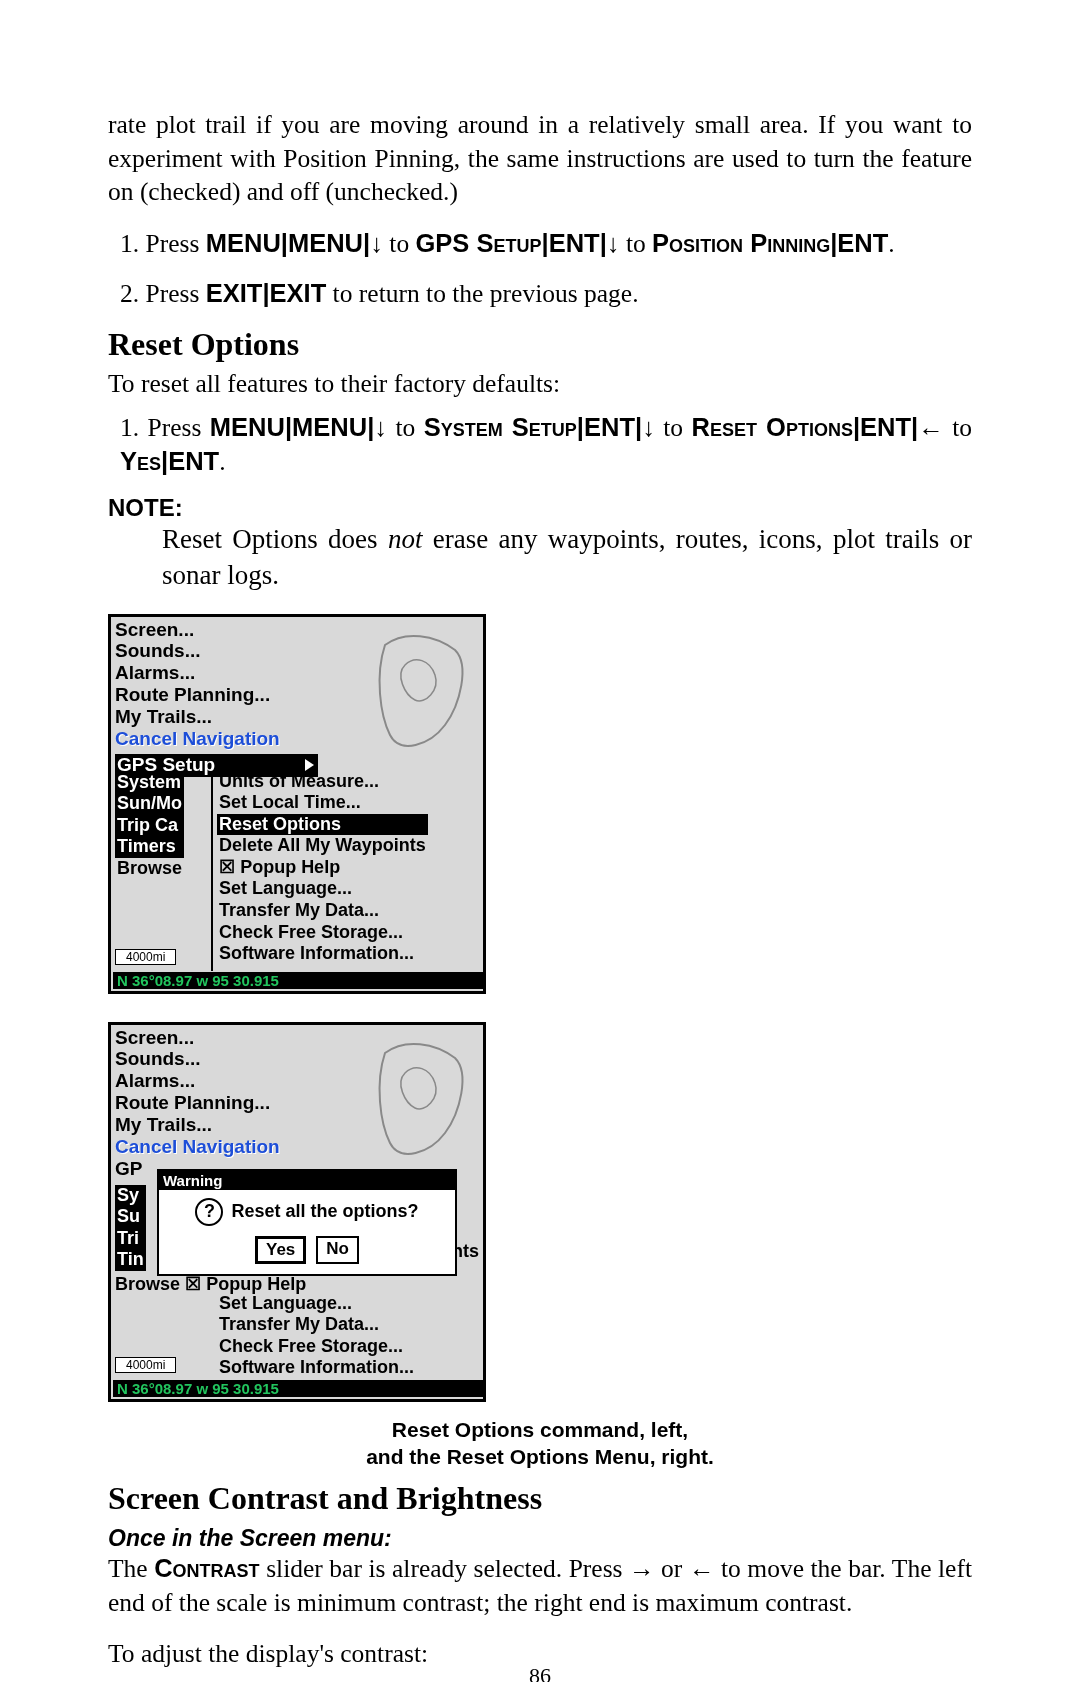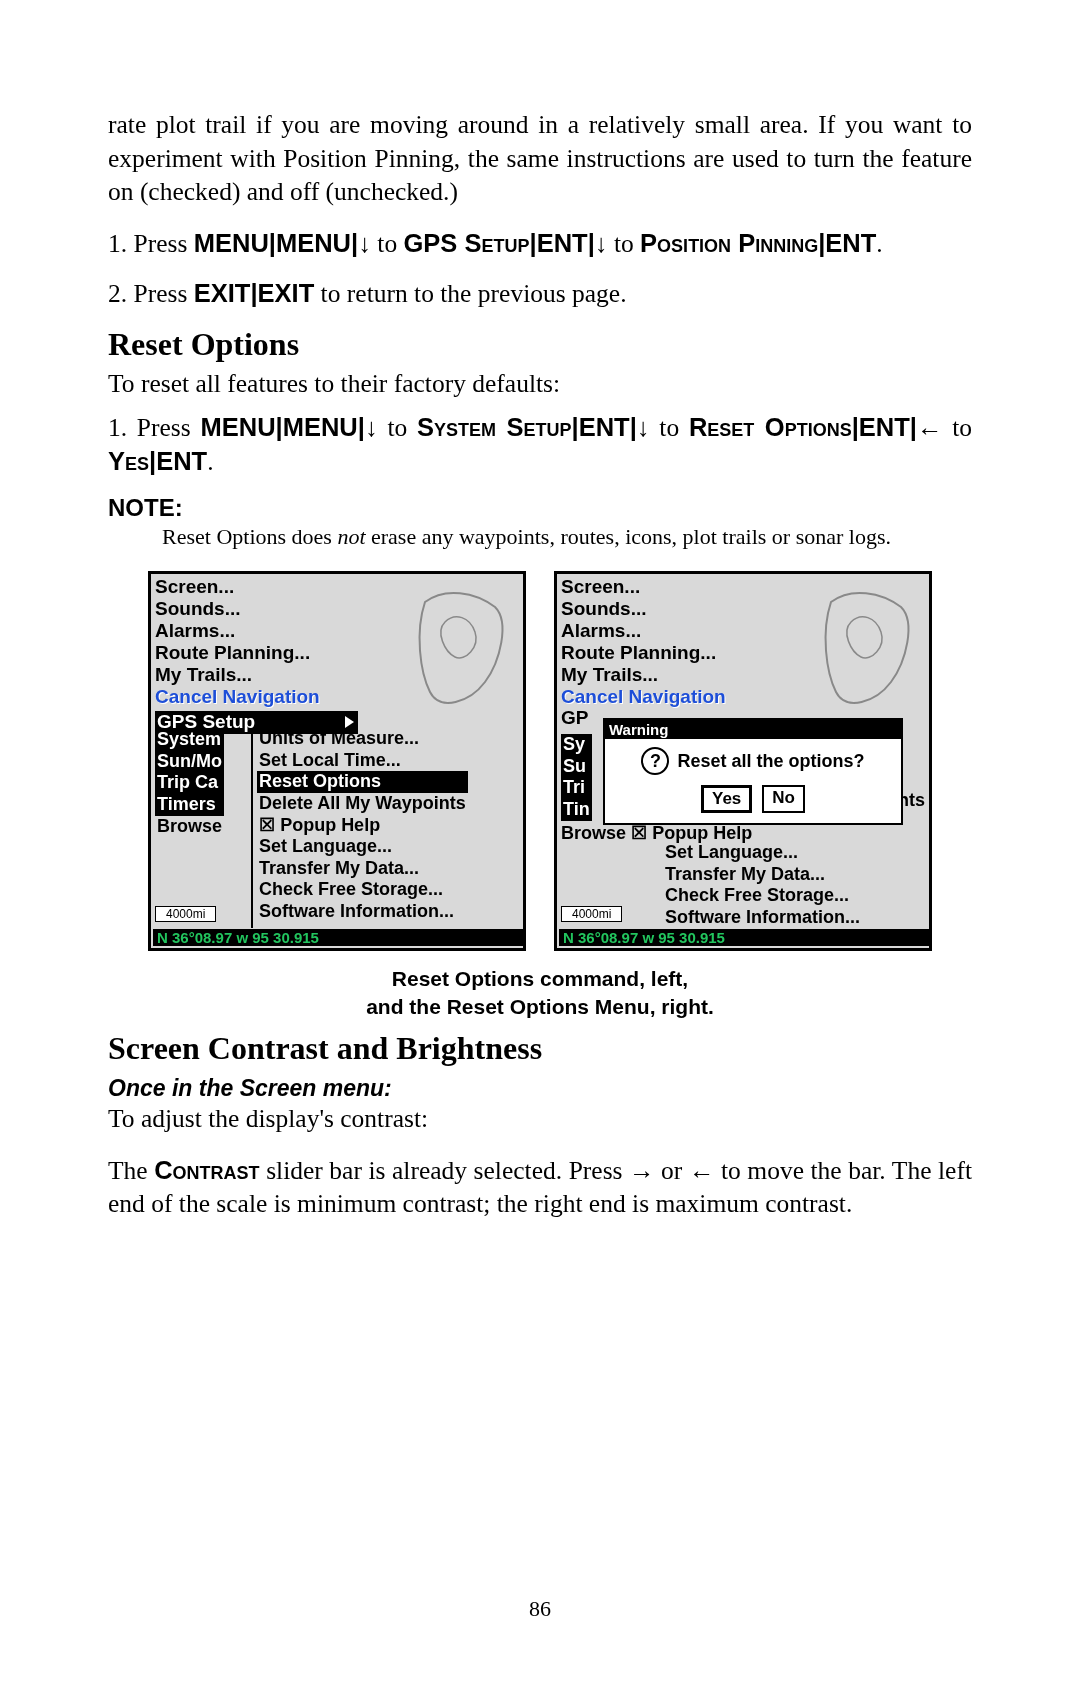--- a/index.html
+++ b/index.html
@@ -21,40 +21,40 @@
     font-size: 25.5px;
     line-height: 1.32;
     text-align: justify;
     margin: 0 0 18px 0;
   }
   .body-text.no-justify { text-align: left; }
   .step {
     font-size: 25.5px;
     line-height: 1.32;
     text-align: justify;
-    margin: 0 0 16px 0;
+    margin: 0 0 16px 12px;
   }
   .sc { font-variant: small-caps; }
   .bold { font-family: Arial, Helvetica, sans-serif; font-weight: 700; }
   .arrow { font-family: Arial, Helvetica, sans-serif; font-weight: 400; }
   h2.section {
     font-family: "Century Schoolbook", Georgia, serif;
     font-weight: 700;
     font-size: 32px;
     margin: 10px 0 4px 0;
     text-align: left;
   }
   .note-hdr {
     font-family: Arial, Helvetica, sans-serif;
     font-weight: 700;
     font-size: 24px;
     margin: 6px 0 0 0;
   }
   .note-body {
-    font-size: 22px;
+    font-size: 27px;
     line-height: 1.32;
     margin: 0 0 14px 54px;
     text-align: justify;
   }
   .italic { font-style: italic; }
   .sub-hdr-italic {
     font-family: Arial, Helvetica, sans-serif;
     font-style: italic;
     font-weight: 700;
     font-size: 23px;
@@ -77,20 +77,21 @@
     font-size: 22px;
     font-family: Georgia, serif;
   }
 
   
   .figures {
     display: flex;
     gap: 28px;
     justify-content: center;
     margin: 20px 0 0 0;
+    flex-direction: column;
   }
   .dev {
     width: 378px;
     height: 380px;
     border: 3px solid #000;
     box-sizing: border-box;
     position: relative;
     background: #d9d9d9;
     font-family: Arial, Helvetica, sans-serif;
     overflow: hidden;
@@ -307,20 +308,20 @@
   </div>
 
   <div class="caption">
     <span>Reset Options command, left,</span><br>
     <span>and the Reset Options Menu, right.</span>
   </div>
 
   <h2 class="section">Screen Contrast and Brightness</h2>
 
   <div class="sub-hdr-italic">Once in the Screen menu:</div>
-  <p class="body-text no-justify">To adjust the display's contrast:</p>
-
   <p class="body-text">
     <span>The </span><span class="bold sc">Contrast</span><span> slider bar is already selected. Press </span><span class="arrow">→</span><span> or </span><span class="arrow">←</span><span> to move the bar. The left end of the scale is minimum contrast; the right end is maximum contrast.</span>
   </p>
 
+  <p class="body-text no-justify">To adjust the display's contrast:</p>
+
   <div class="page-num">86</div>
 </div>
 
 </body></html>

